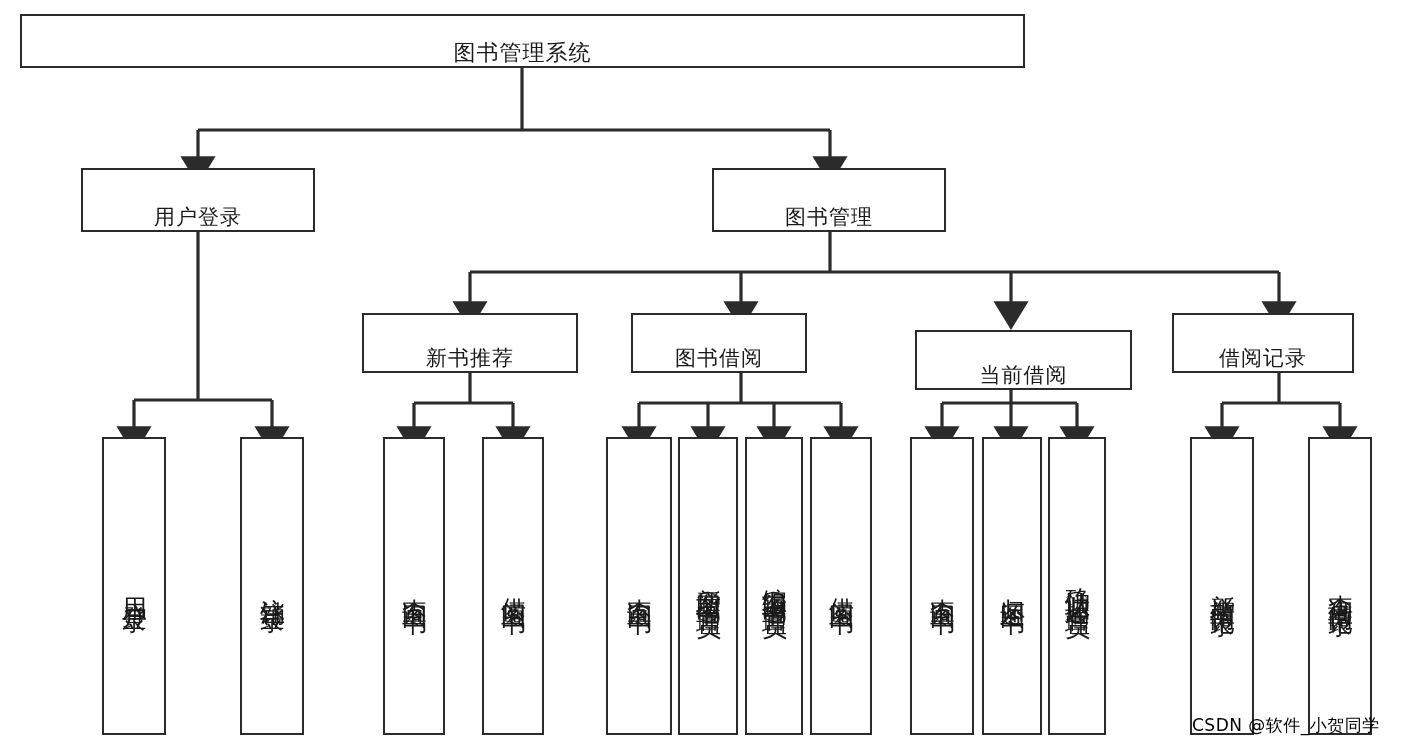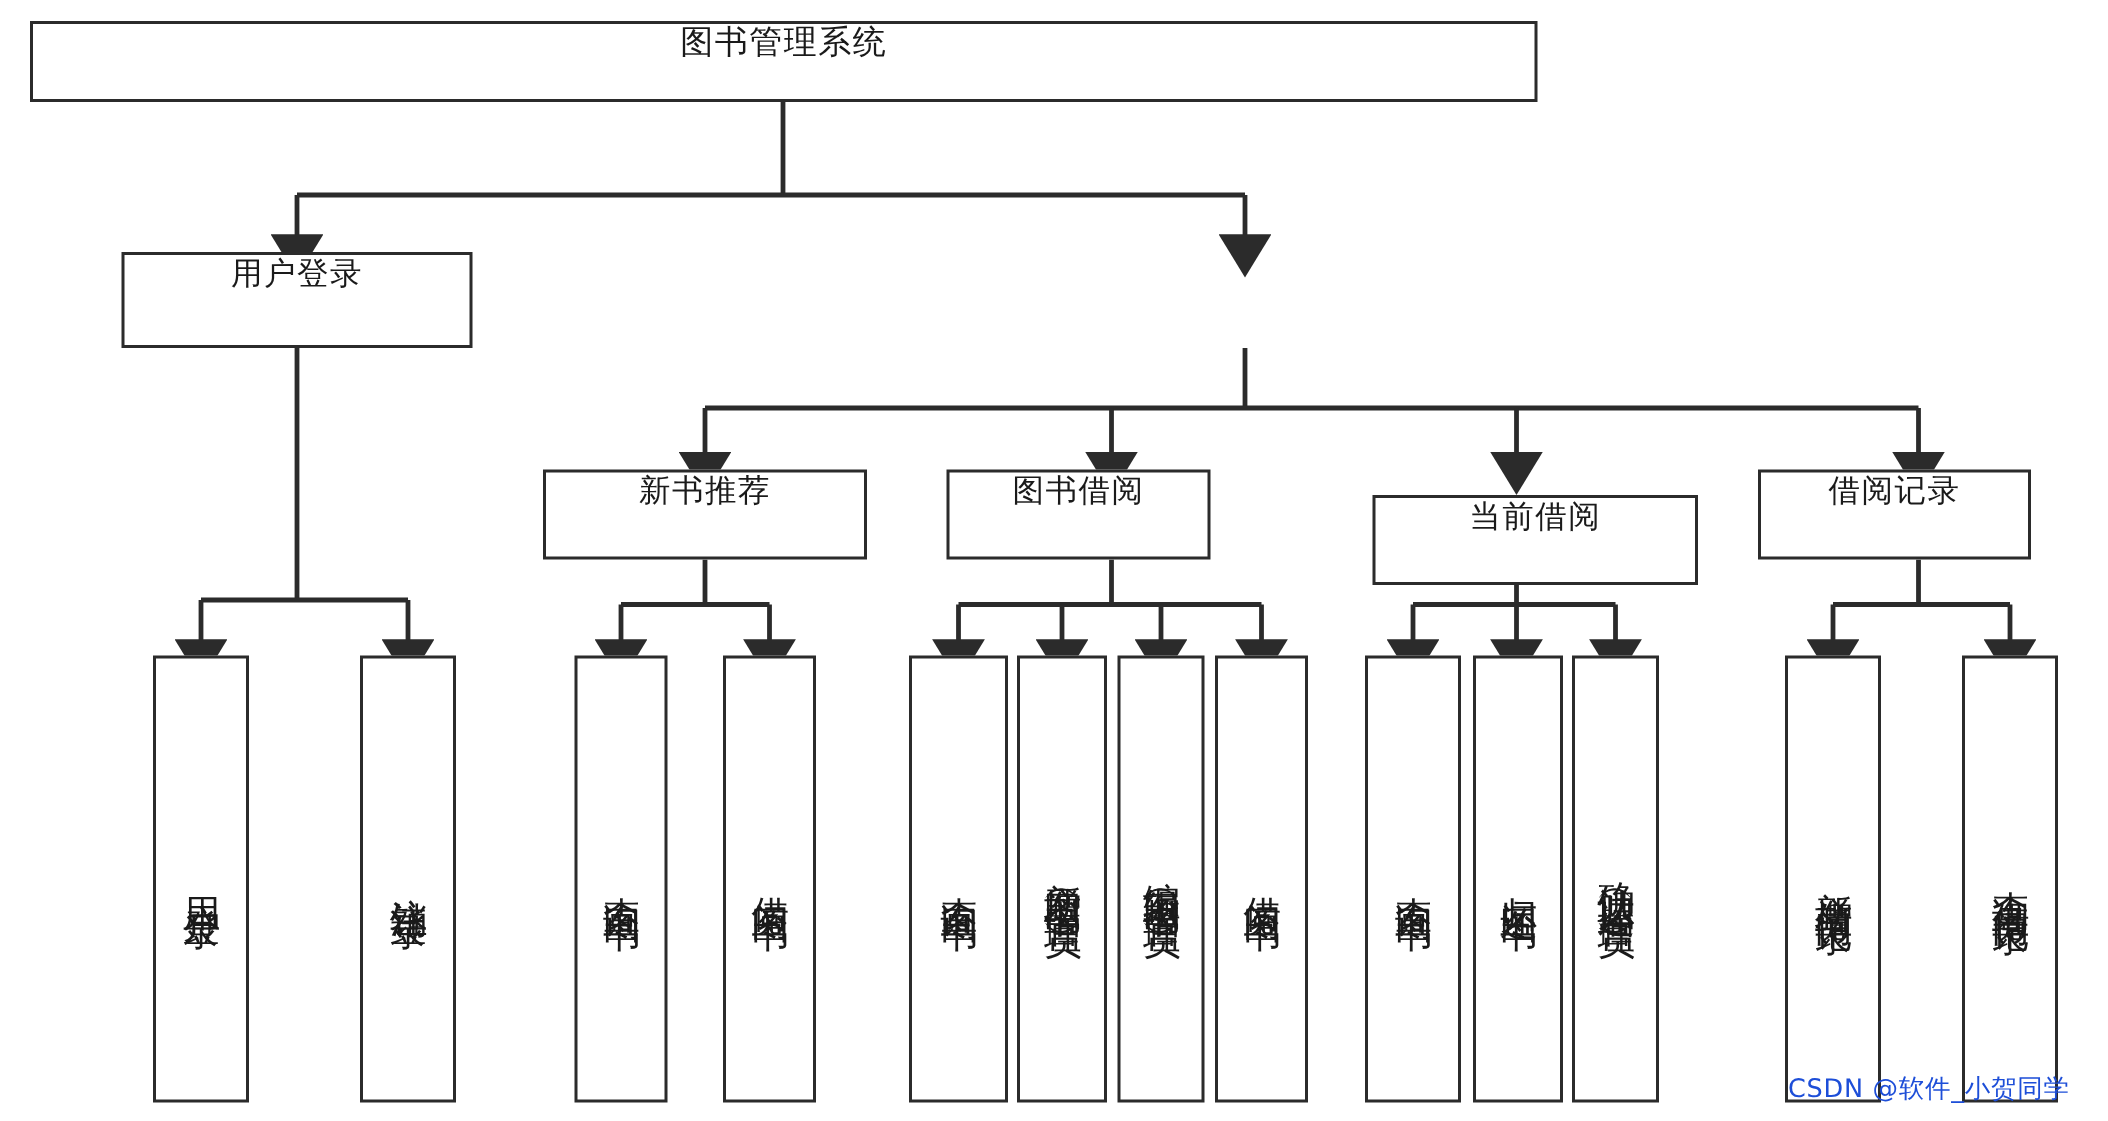--- a/index.html
+++ b/index.html
@@ -12,21 +12,21 @@
   }
   #diagram{position:relative;width:1405px;height:747px;}
   #edges{position:absolute;left:0;top:0;width:1405px;height:747px;}
 
   .node{
     position:absolute;
     box-sizing:border-box;
     background:#ffffff;
     border:2.5px solid #2b2b2b;
     display:flex;
-    align-items:flex-start;
+    align-items:flex-end;
     justify-content:center;
     color:#1a1a1a;
   }
   .node .lbl{
     display:block;
     text-align:center;
     line-height:1.18;
     white-space:nowrap;
   }
   
@@ -49,21 +49,21 @@
     line-height:1.12;
     letter-spacing:4px;
     white-space:nowrap;
     max-height:284px;
   }
 
   #watermark{
     position:absolute;
     left:1192px;top:714px;
     font-size:17px;
-    color:#1d4ed8;
+    color:#000000;
     letter-spacing:0.5px;
     white-space:nowrap;
     pointer-events:none;
   }
 </style>
 </head>
 <body>
 
 <div id="diagram">
 
@@ -117,20 +117,23 @@
     </g>
   </svg>
 
   <div class="node horiz root" style="left:20px;top:14px;width:1005px;height:54px;">
     <span class="lbl">图书管理系统</span>
   </div>
 
   <div class="node horiz" style="left:81px;top:168px;width:234px;height:64px;">
     <span class="lbl">用户登录</span>
   </div>
+  <div class="node horiz" style="left:712px;top:168px;width:234px;height:64px;">
+    <span class="lbl">图书管理</span>
+  </div>
 
   <div class="node horiz" style="left:362px;top:313px;width:216px;height:60px;">
     <span class="lbl">新书推荐</span>
   </div>
   <div class="node horiz" style="left:631px;top:313px;width:176px;height:60px;">
     <span class="lbl">图书借阅</span>
   </div>
   <div class="node horiz" style="left:903px;top:330px;width:217px;height:60px;margin-left:12px;">
     <span class="lbl">当前借阅</span>
   </div>

